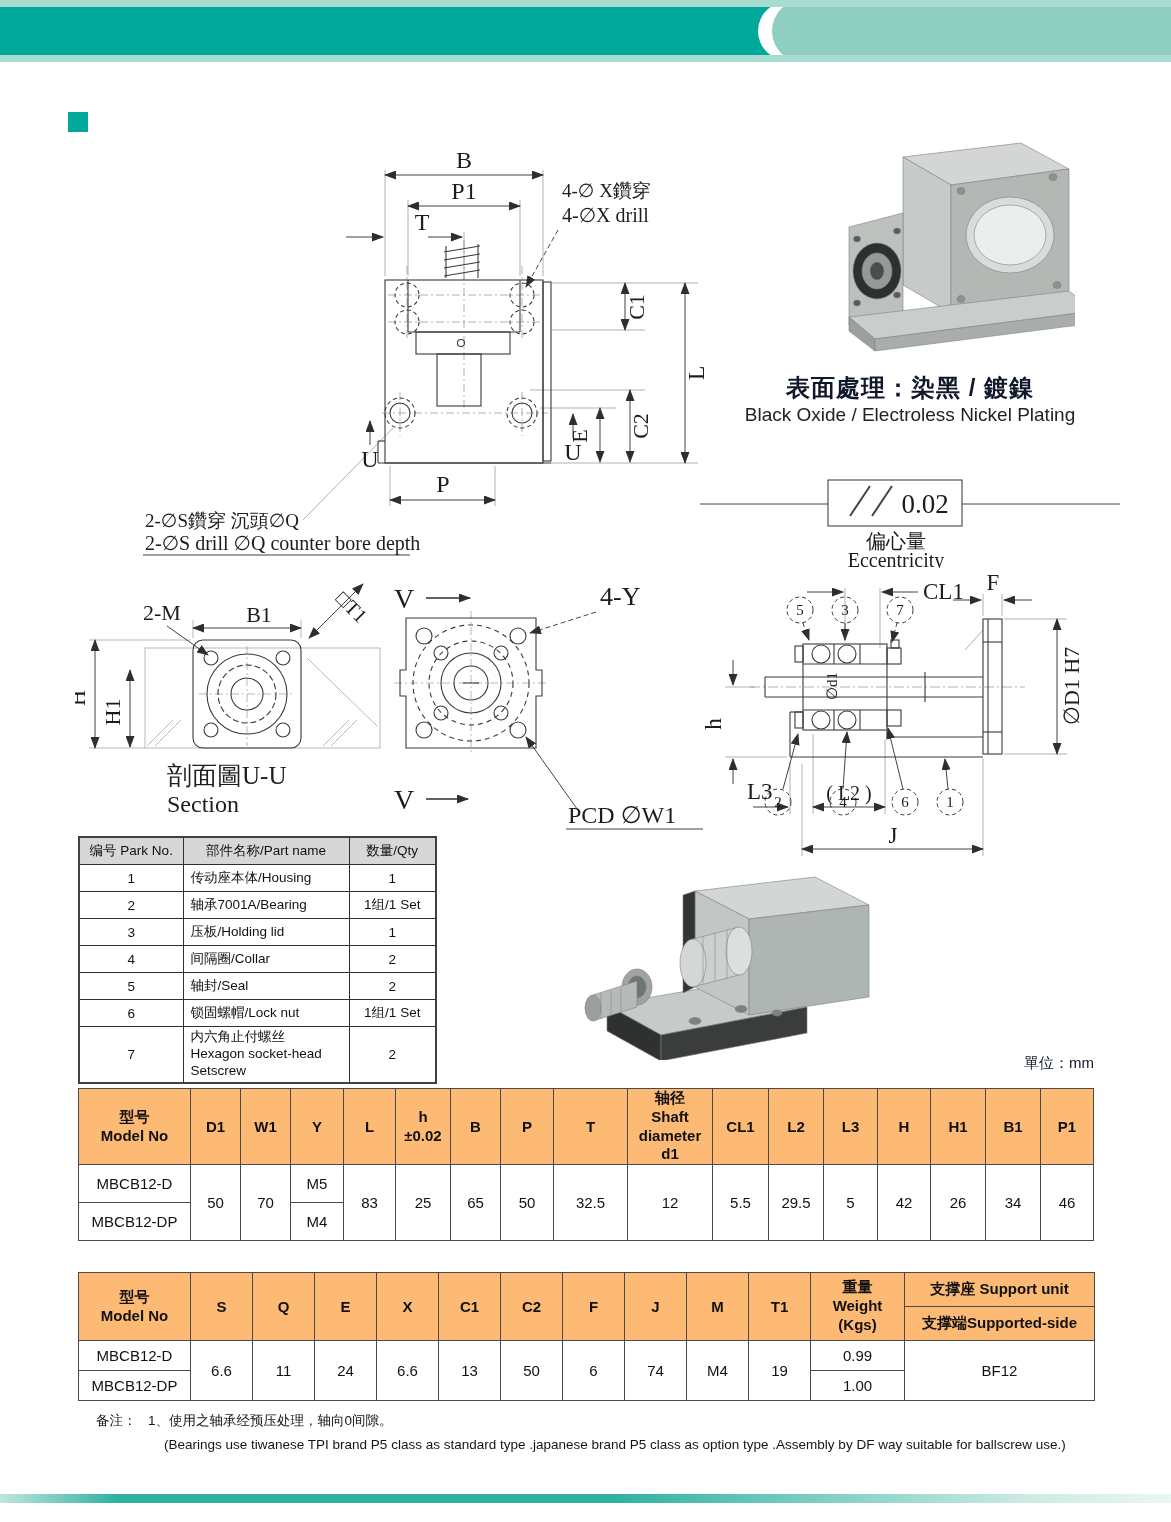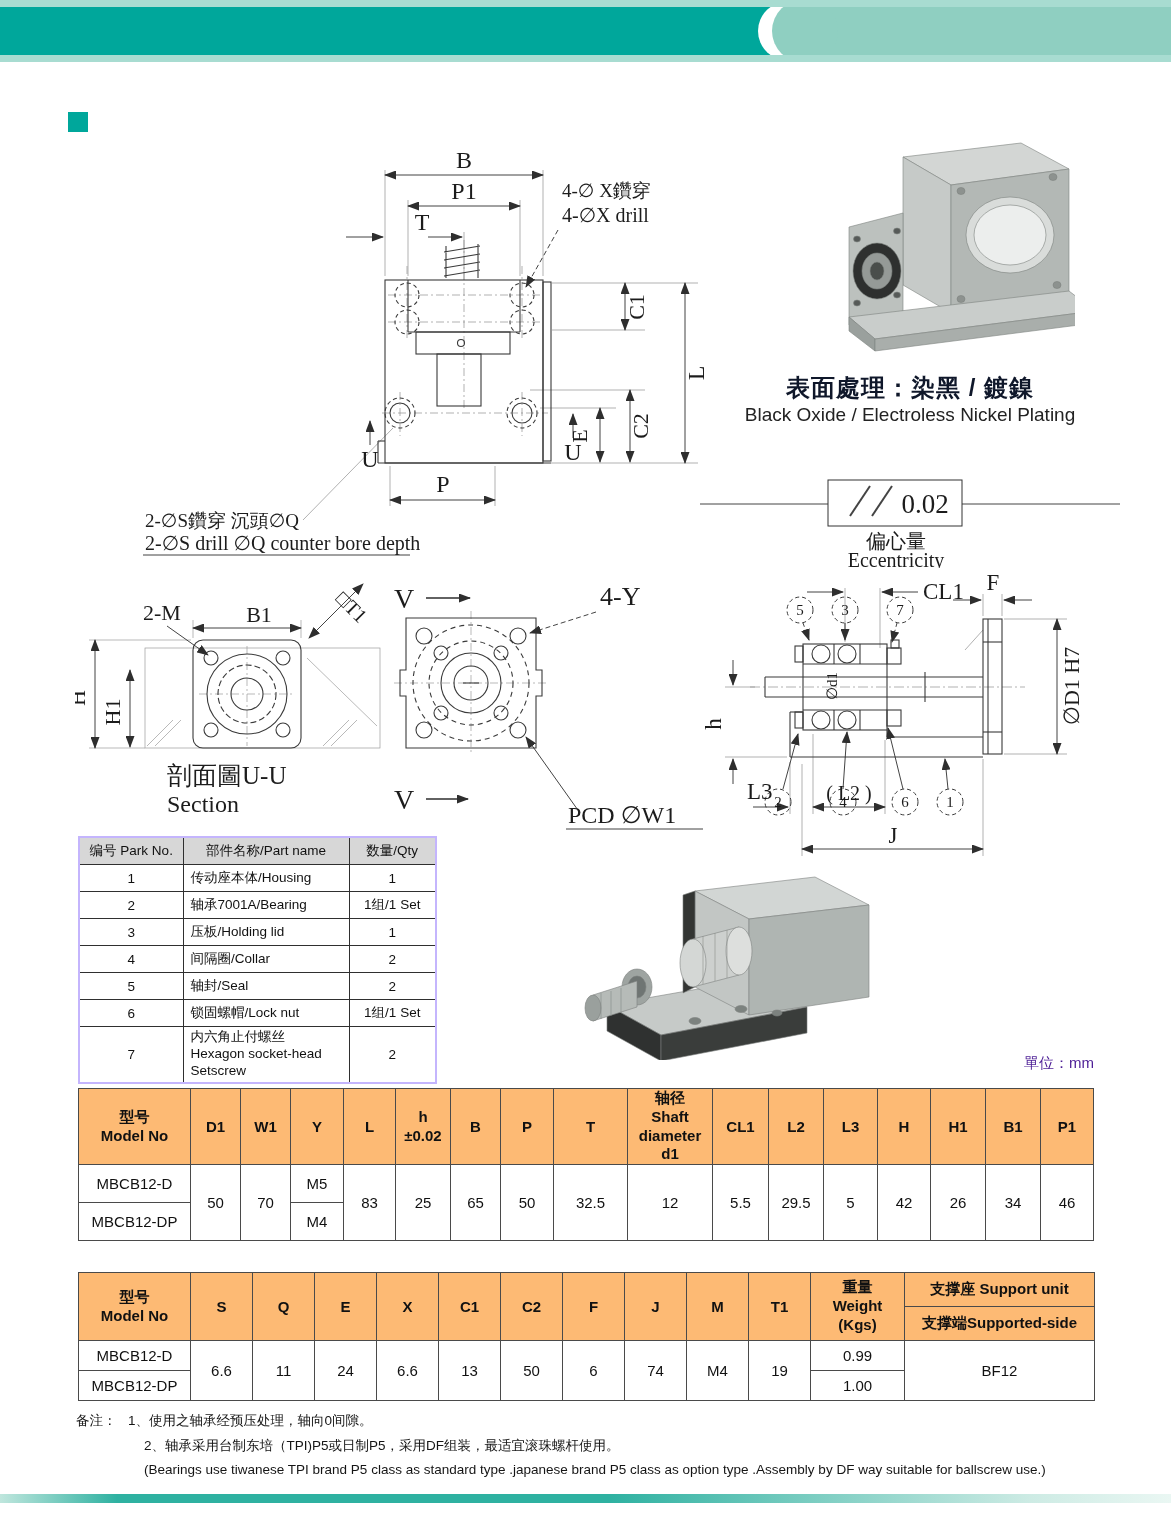--- a/index.html
+++ b/index.html
@@ -24,37 +24,37 @@
   
   .dt{font-family:"Liberation Serif",serif;fill:#1c1c1c;}
 
   
   .surface{position:absolute;left:700px;top:372px;width:420px;text-align:center;}
   .surface-l1{font-size:24px;font-weight:600;color:#0f172a;letter-spacing:1px;}
   .surface-l2{font-size:19px;margin-top:4px;color:#222;}
   .surface-l3{font-size:19px;color:#222;}
 
   
-  .parts-table{position:absolute;left:78px;top:836px;width:357px;border-collapse:collapse;table-layout:fixed;background:#fff;border:2px solid #c4b5fd;}
+  .parts-table{position:absolute;left:78px;top:836px;width:357px;border-collapse:collapse;table-layout:fixed;background:#fff;border:2px solid #404040;}
   .parts-table th,.parts-table td{border:1px solid #2f2f2f;font-size:13.5px;text-align:center;padding:2px 4px;color:#111;}
   .parts-table thead th{background:#d7d7d7;font-weight:400;height:22px;}
   .parts-table td.name{text-align:left;padding-left:7px;}
   .parts-table tbody td{height:22px;}
 
   
   .dim-table{position:absolute;left:78px;border-collapse:collapse;table-layout:fixed;width:1016px;background:#fff;}
   .dim-table th,.dim-table td{border:1px solid #4a4a4a;text-align:center;vertical-align:middle;font-size:15px;color:#111;padding:0 2px;}
   .dim-table thead th{background:#fdba74;font-weight:700;}
   .t1{top:1088px;} .t1 thead tr{height:76px;} .t1 tbody tr{height:38px;}
   .t2{top:1272px;} .t2 thead tr{height:34px;} .t2 tbody tr{height:30px;}
   .pre{white-space:pre-line;line-height:1.25;}
-  .unit-note{position:absolute;left:78px;top:1054px;width:1016px;text-align:right;font-size:15px;color:#4c1d95;}
+  .unit-note{position:absolute;left:78px;top:1054px;width:1016px;text-align:right;font-size:15px;color:#0f172a;}
 
   
-  .notes{position:absolute;left:76px;top:1412px;width:1010px;font-size:13.5px;color:#151515;}
+  .notes{position:absolute;left:96px;top:1412px;width:1010px;font-size:13.5px;color:#151515;}
   .note-row{display:flex;margin-bottom:7px;}
   .note-label{width:52px;flex:none;}
   .note-text.indent{padding-left:16px;}
 
   .bottom-bar{position:absolute;left:0;top:1494px;width:1171px;height:9px;
     background:linear-gradient(90deg,#bfe6dd 0%,#2eb1a1 10%,#2eb1a1 52%,#cdebe4 88%,#eaf7f3 100%);}
 </style>
 </head>
 <body>
 
@@ -613,22 +613,18 @@
     </tbody>
   </table>
 
   <div class="notes">
     <div class="note-row">
       <span class="note-label">备注：</span>
       <span class="note-text">1、使用之轴承经预压处理，轴向0间隙。</span>
     </div>
     <div class="note-row">
       <span class="note-label"></span>
-      <span class="note-text indent">2、轴承采用台制东培（TPI)P5或日制P5，采用DF组装，最适宜滚珠螺杆使用。</span>
-    </div>
-    <div class="note-row">
-      <span class="note-label"></span>
       <span class="note-text indent">(Bearings use tiwanese TPI  brand P5 class as standard type .japanese brand P5 class as option type .Assembly by DF way suitable for ballscrew use.)</span>
     </div>
   </div>
 
   <div class="bottom-bar"></div>
 </div>
 
 </body></html>

